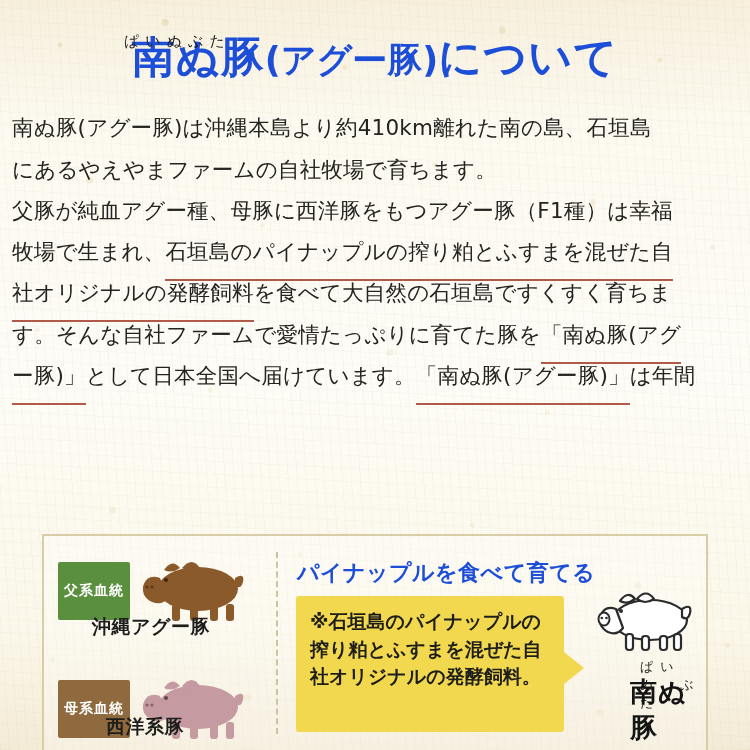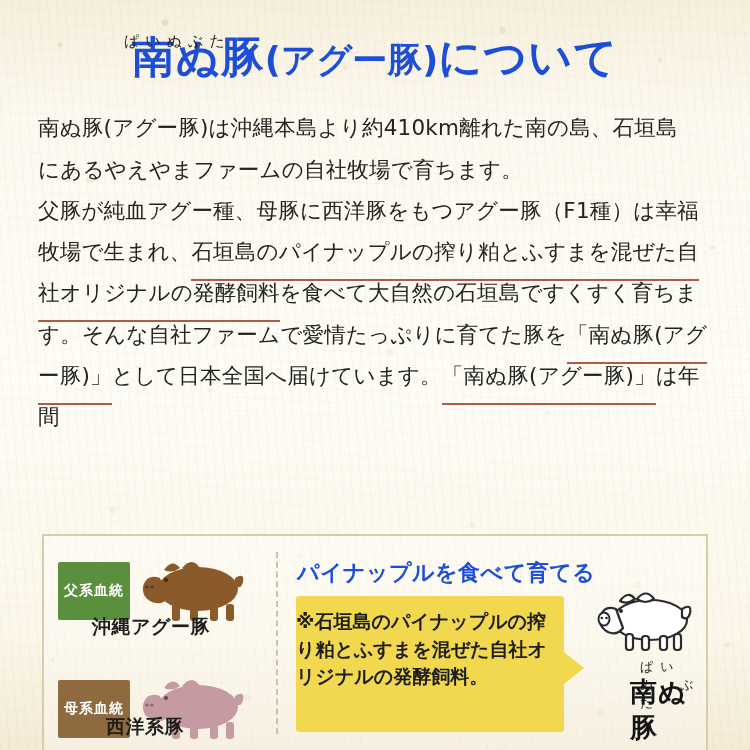--- a/index.html
+++ b/index.html
@@ -85,21 +85,21 @@
     white-space: nowrap;
     margin-top: 14px;
   }
   .title .paren {
     font-size: 35px;
     letter-spacing: 0;
   }
 
   
   .body-text {
-    margin: 26px 30px 0 38px;
+    margin: 26px 30px 0 12px;
     font-size: 21.5px;
     line-height: 1.92;
     color: #23231f;
     letter-spacing: .2px;
     font-family: "DejaVu Sans", "Liberation Sans", sans-serif;
   }
   .body-text p {
     margin: 0;
   }
   .u {
@@ -179,21 +179,21 @@
   }
   .yellow-box {
     position: absolute;
     left: 252px;
     top: 60px;
     width: 268px;
     height: 136px;
     background: #f2d84f;
     border-radius: 3px;
     box-sizing: border-box;
-    padding: 12px 0;
+    padding: 12px 14px;
     font-size: 19px;
     line-height: 1.45;
     color: #1d1d1b;
     font-weight: 700;
     font-family: "DejaVu Sans", sans-serif;
   }
 
   
   .arrow {
     position: absolute;

